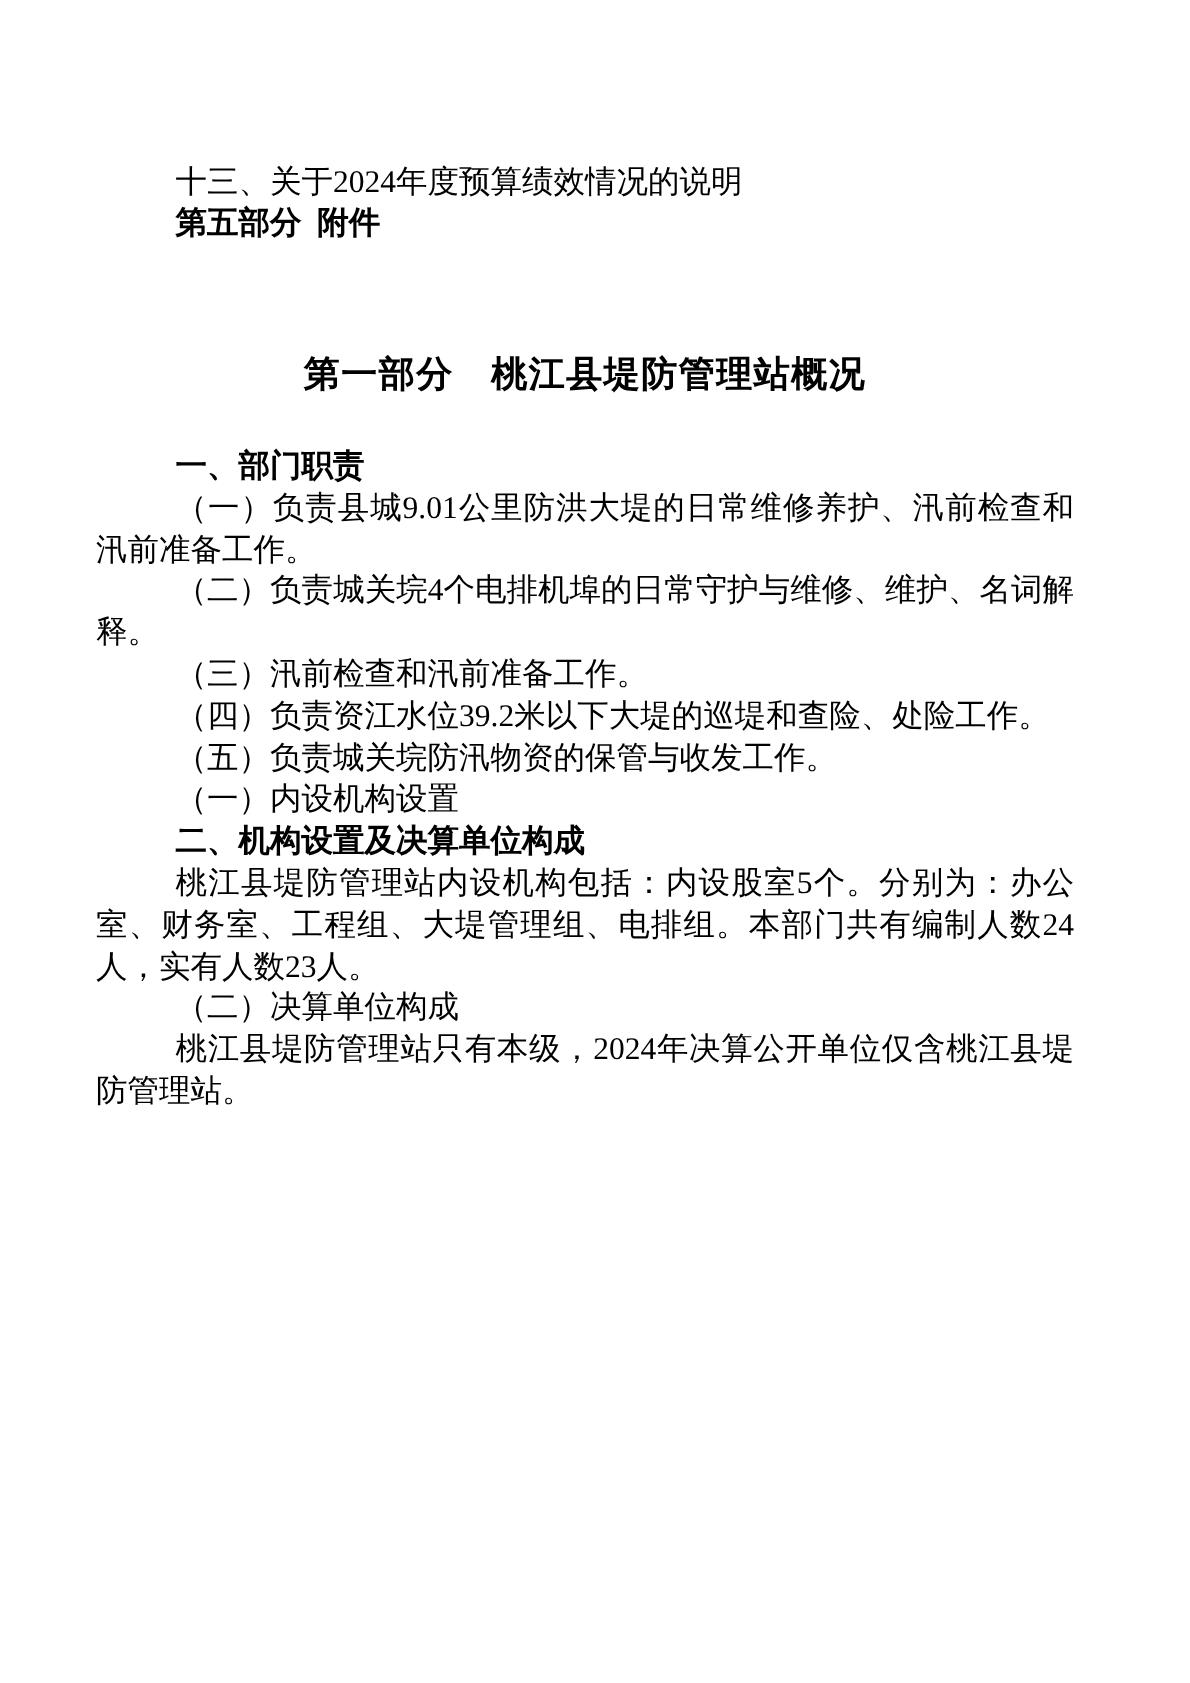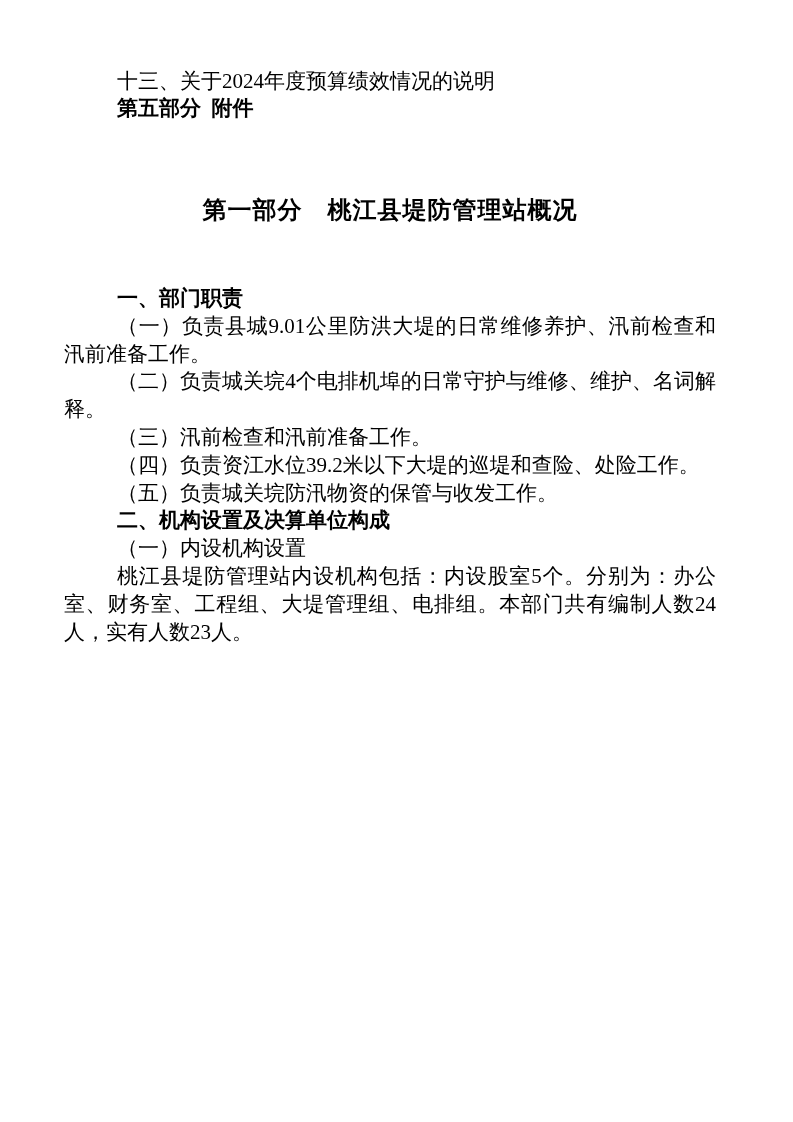--- a/index.html
+++ b/index.html
@@ -10,21 +10,21 @@
   .page {
     position: relative;
     width: 793px;
     height: 1122px;
     background: #ffffff;
     overflow: hidden;
     font-family: "Liberation Serif", "DejaVu Serif", serif;
     color: #000000;
   }
   .content {
-    padding: 68px 77px 0 64px;
+    padding: 108px 77px 0 64px;
   }
   .toc-block {
     margin: 0;
   }
   .toc-line {
     margin: 0;
     font-size: 21px;
     line-height: 27px;
     text-indent: 53px;
     font-weight: normal;
@@ -35,21 +35,21 @@
   }
   .doc-title {
     margin: 70px 0 0 0;
     font-size: 24px;
     line-height: 37px;
     font-weight: bold;
     text-align: center;
     letter-spacing: 1px;
   }
   .body-block {
-    margin-top: 56px;
+    margin-top: 28px;
   }
   .para {
     margin: 0;
     font-size: 21px;
     line-height: 27.8px;
     text-indent: 53px;
     text-align: justify;
     text-justify: inter-ideograph;
   }
   .para.bold {
@@ -70,19 +70,21 @@
 
     <h1 class="doc-title">第一部分　桃江县堤防管理站概况</h1>
 
     <div class="body-block">
         <p class="para bold">一、部门职责</p>
         <p class="para">（一）负责县城9.01公里防洪大堤的日常维修养护、汛前检查和汛前准备工作。</p>
         <p class="para">（二）负责城关垸4个电排机埠的日常守护与维修、维护、名词解释。</p>
         <p class="para">（三）汛前检查和汛前准备工作。</p>
         <p class="para">（四）负责资江水位39.2米以下大堤的巡堤和查险、处险工作。</p>
         <p class="para">（五）负责城关垸防汛物资的保管与收发工作。</p>
+        <p class="para">（一）内设机构设置</p>
         <p class="para bold">二、机构设置及决算单位构成</p>
-        <p class="para">（一）内设机构设置</p>
         <p class="para">桃江县堤防管理站内设机构包括：内设股室5个。分别为：办公室、财务室、工程组、大堤管理组、电排组。本部门共有编制人数24人，实有人数23人。</p>
+        <p class="para">（二）决算单位构成</p>
+        <p class="para">桃江县堤防管理站只有本级，2024年决算公开单位仅含桃江县堤防管理站。</p>
       </div>
 
   </div>
 </div>
 
 </body></html>

